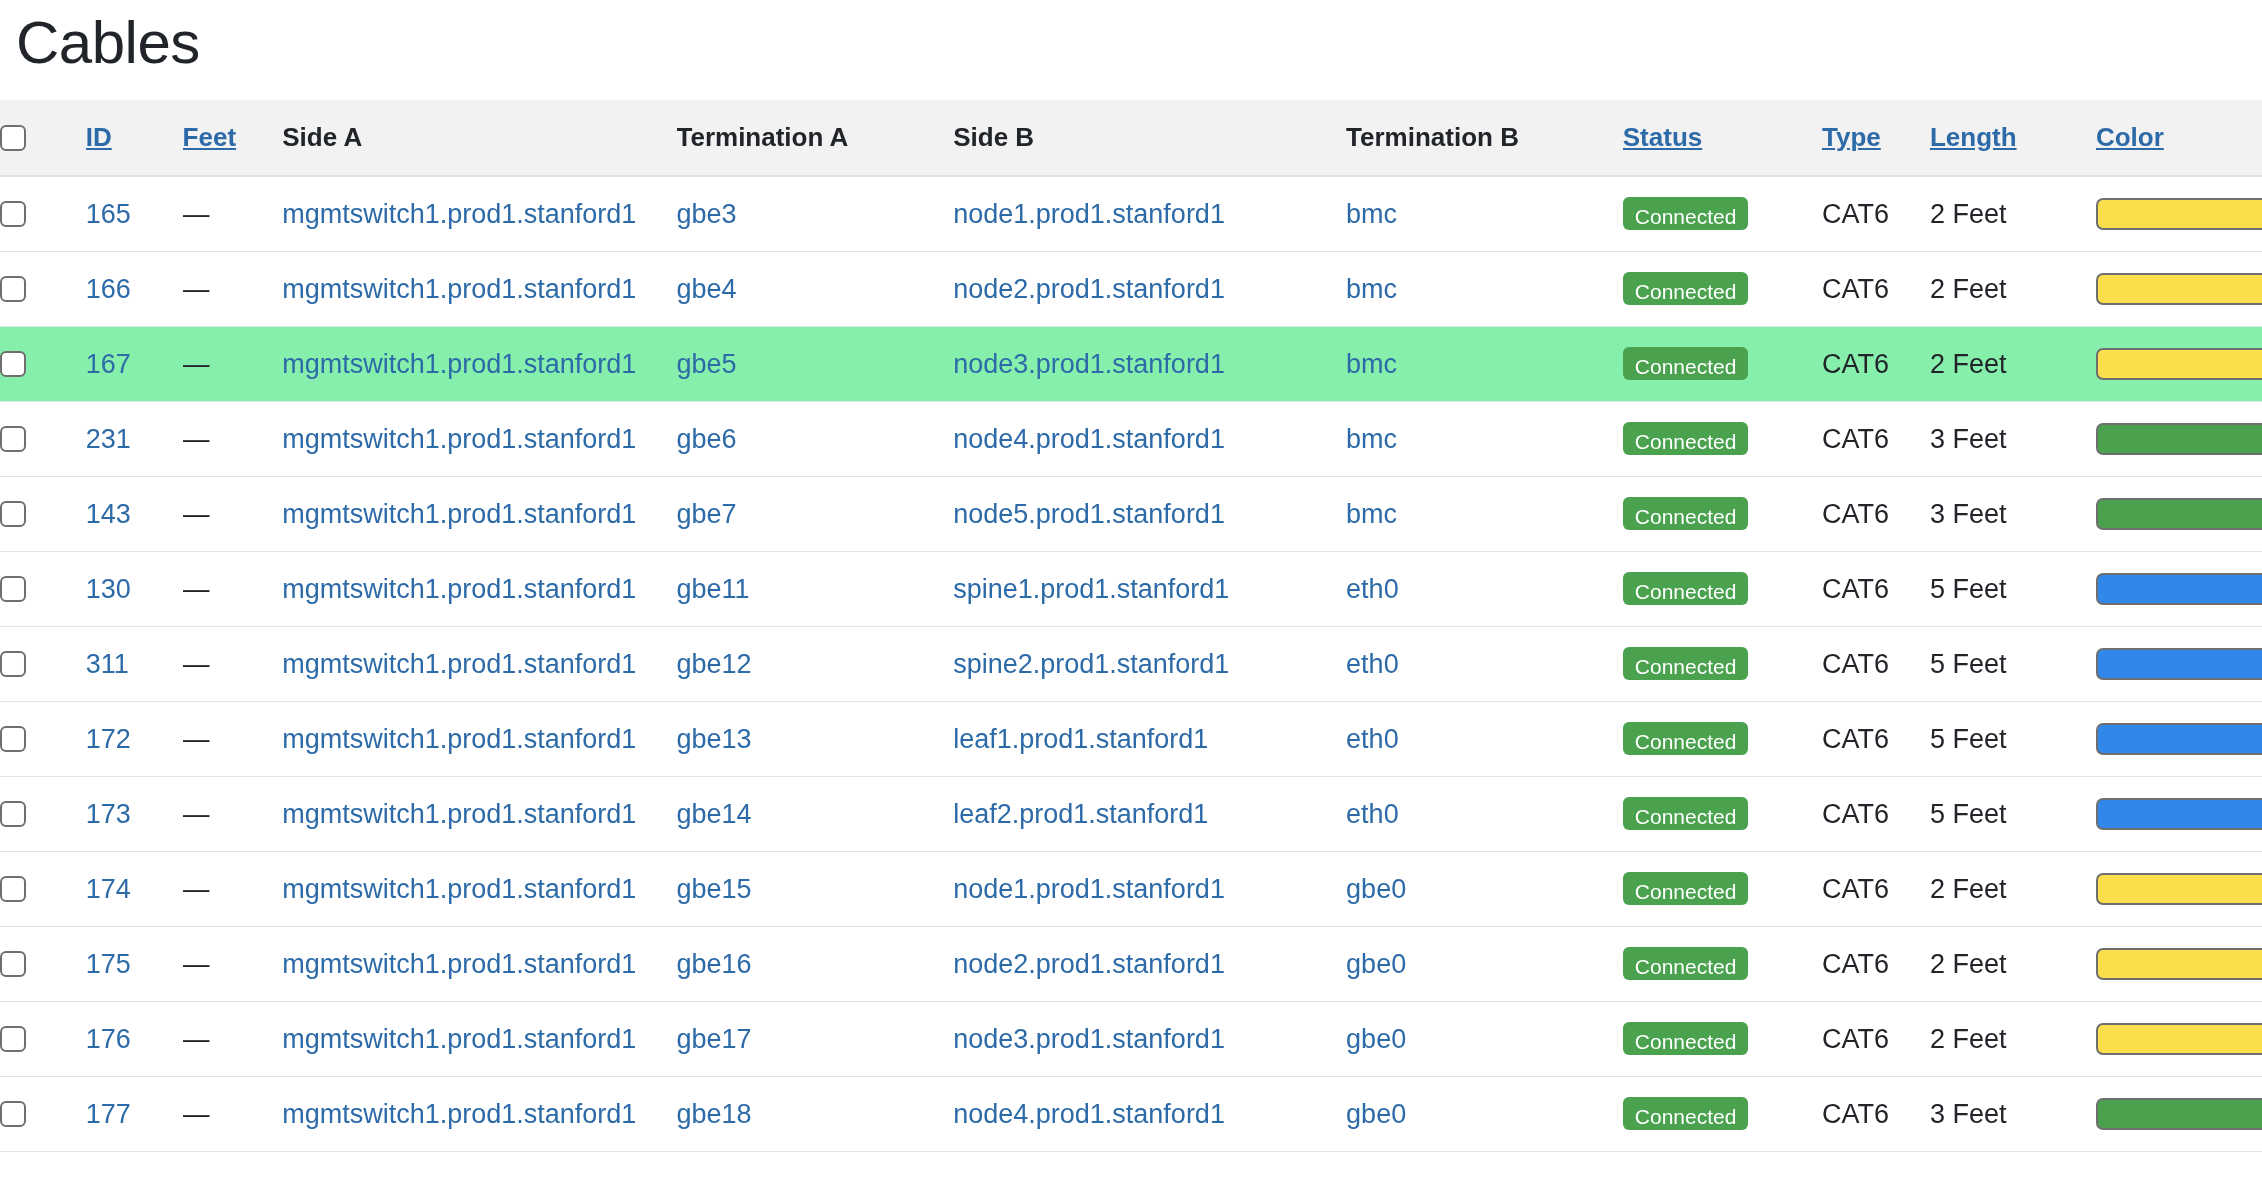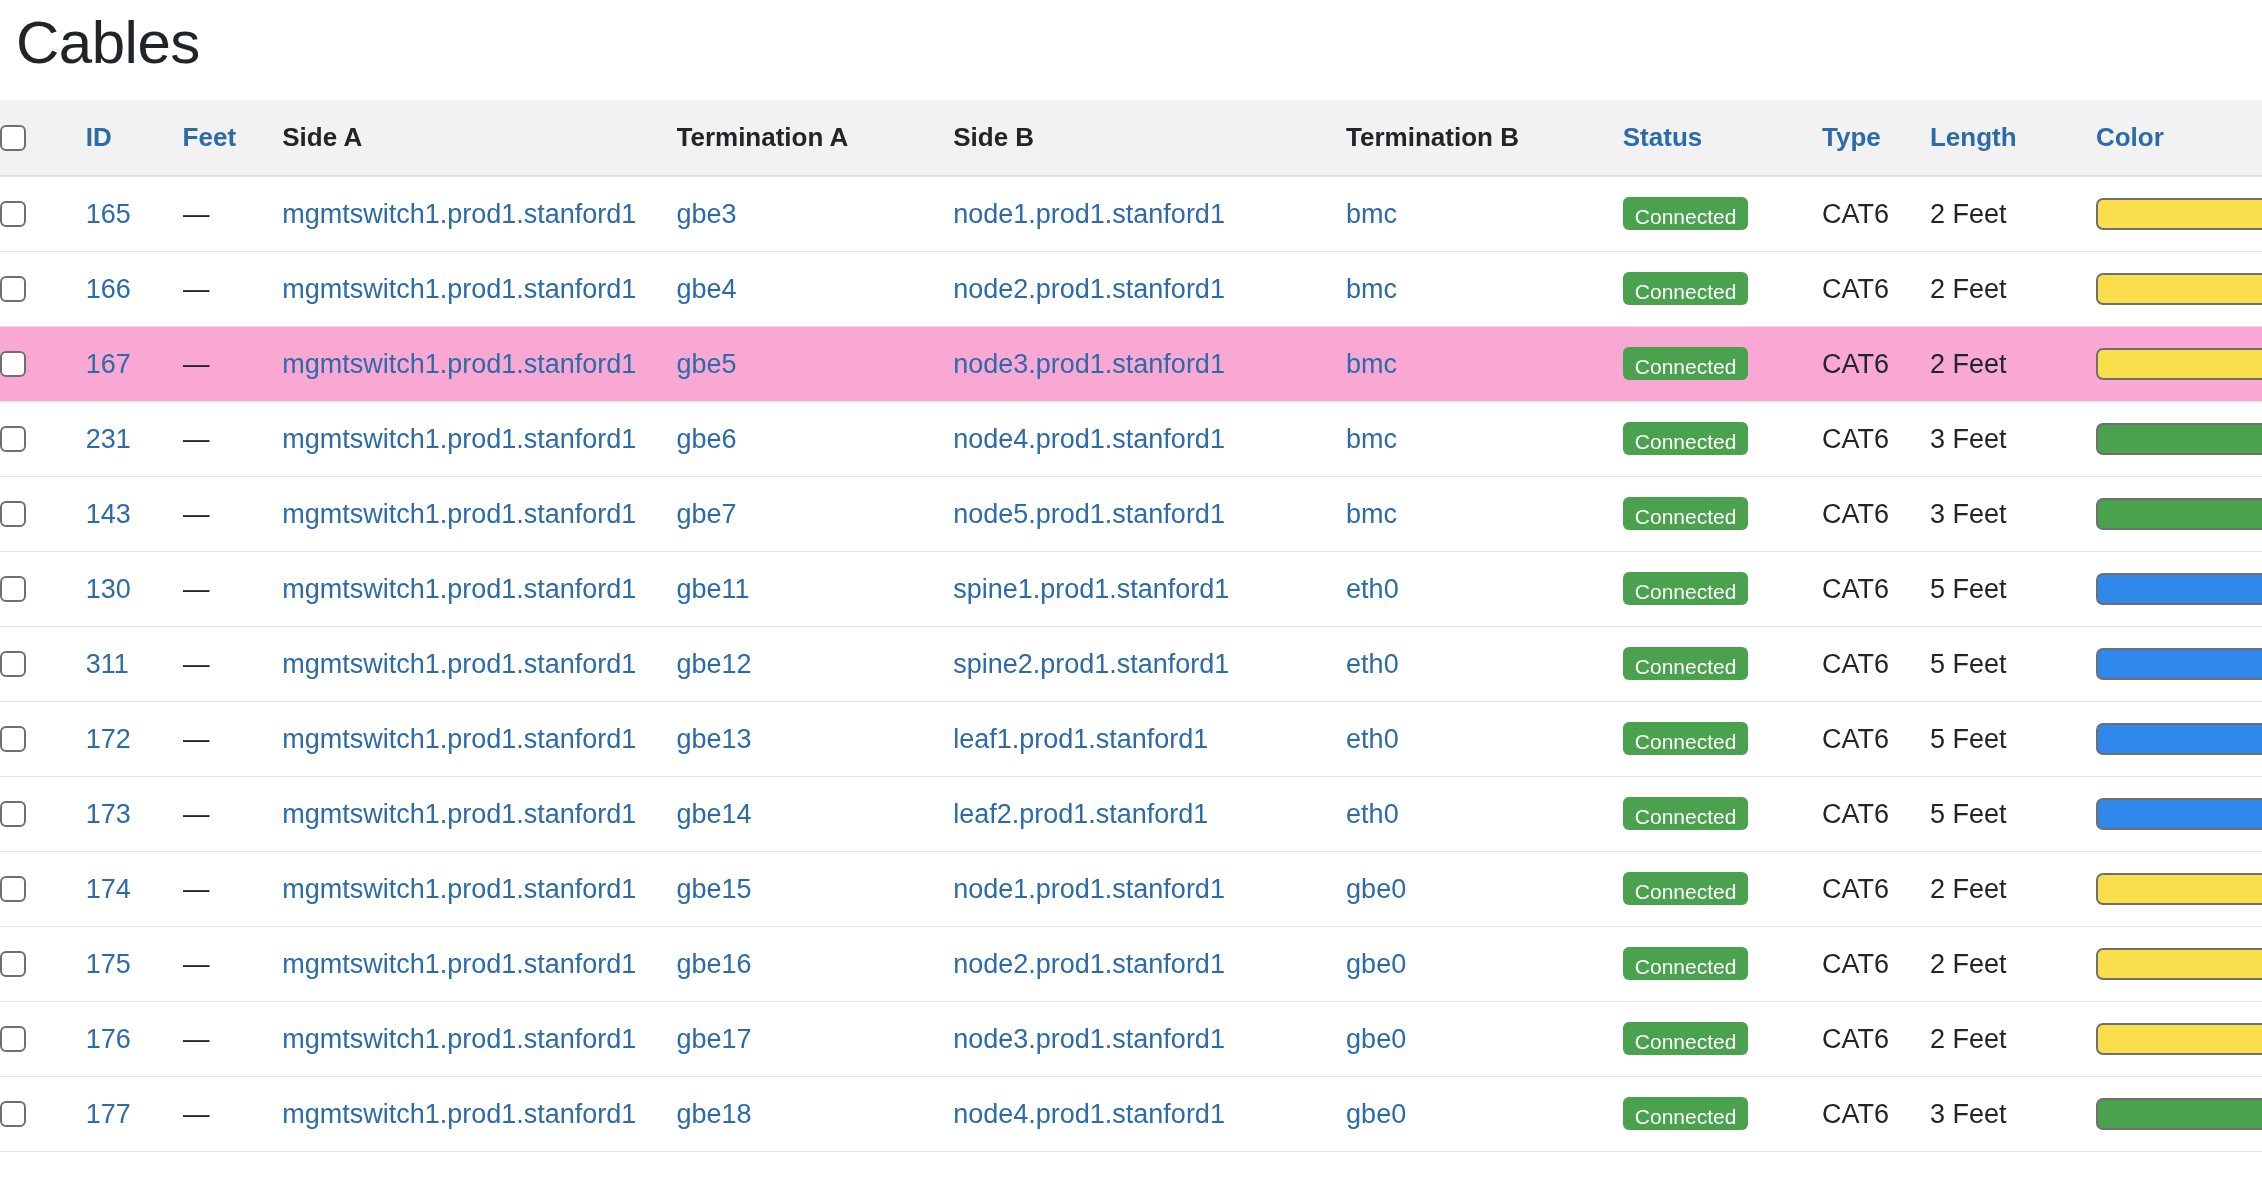--- a/index.html
+++ b/index.html
@@ -53,34 +53,35 @@
     color: #212529;
     padding: 22px 16px 22px 0;
     border-bottom: 2px solid #dee2e6;
     vertical-align: middle;
     white-space: nowrap;
     overflow: hidden;
   }
 
   table.cables thead th.sortable {
     color: #2c6aa8;
+    text-decoration: underline;
   }
 
   table.cables tbody td {
     padding: 20px 16px 20px 0;
     border-bottom: 1px solid #e2e3e5;
     vertical-align: middle;
     white-space: nowrap;
     overflow: hidden;
     font-size: 27px;
     color: #212529;
   }
 
   table.cables tbody tr.row-hover {
-    background: #f9a8d4;
+    background: #86efac;
   }
 
   
   col.c-check  { width: 62px;  }
   col.c-id     { width: 70px;  }
   col.c-label  { width: 72px;  }
   col.c-sidea  { width: 285px; }
   col.c-terma  { width: 200px; }
   col.c-sideb  { width: 284px; }
   col.c-termb  { width: 200px; }

